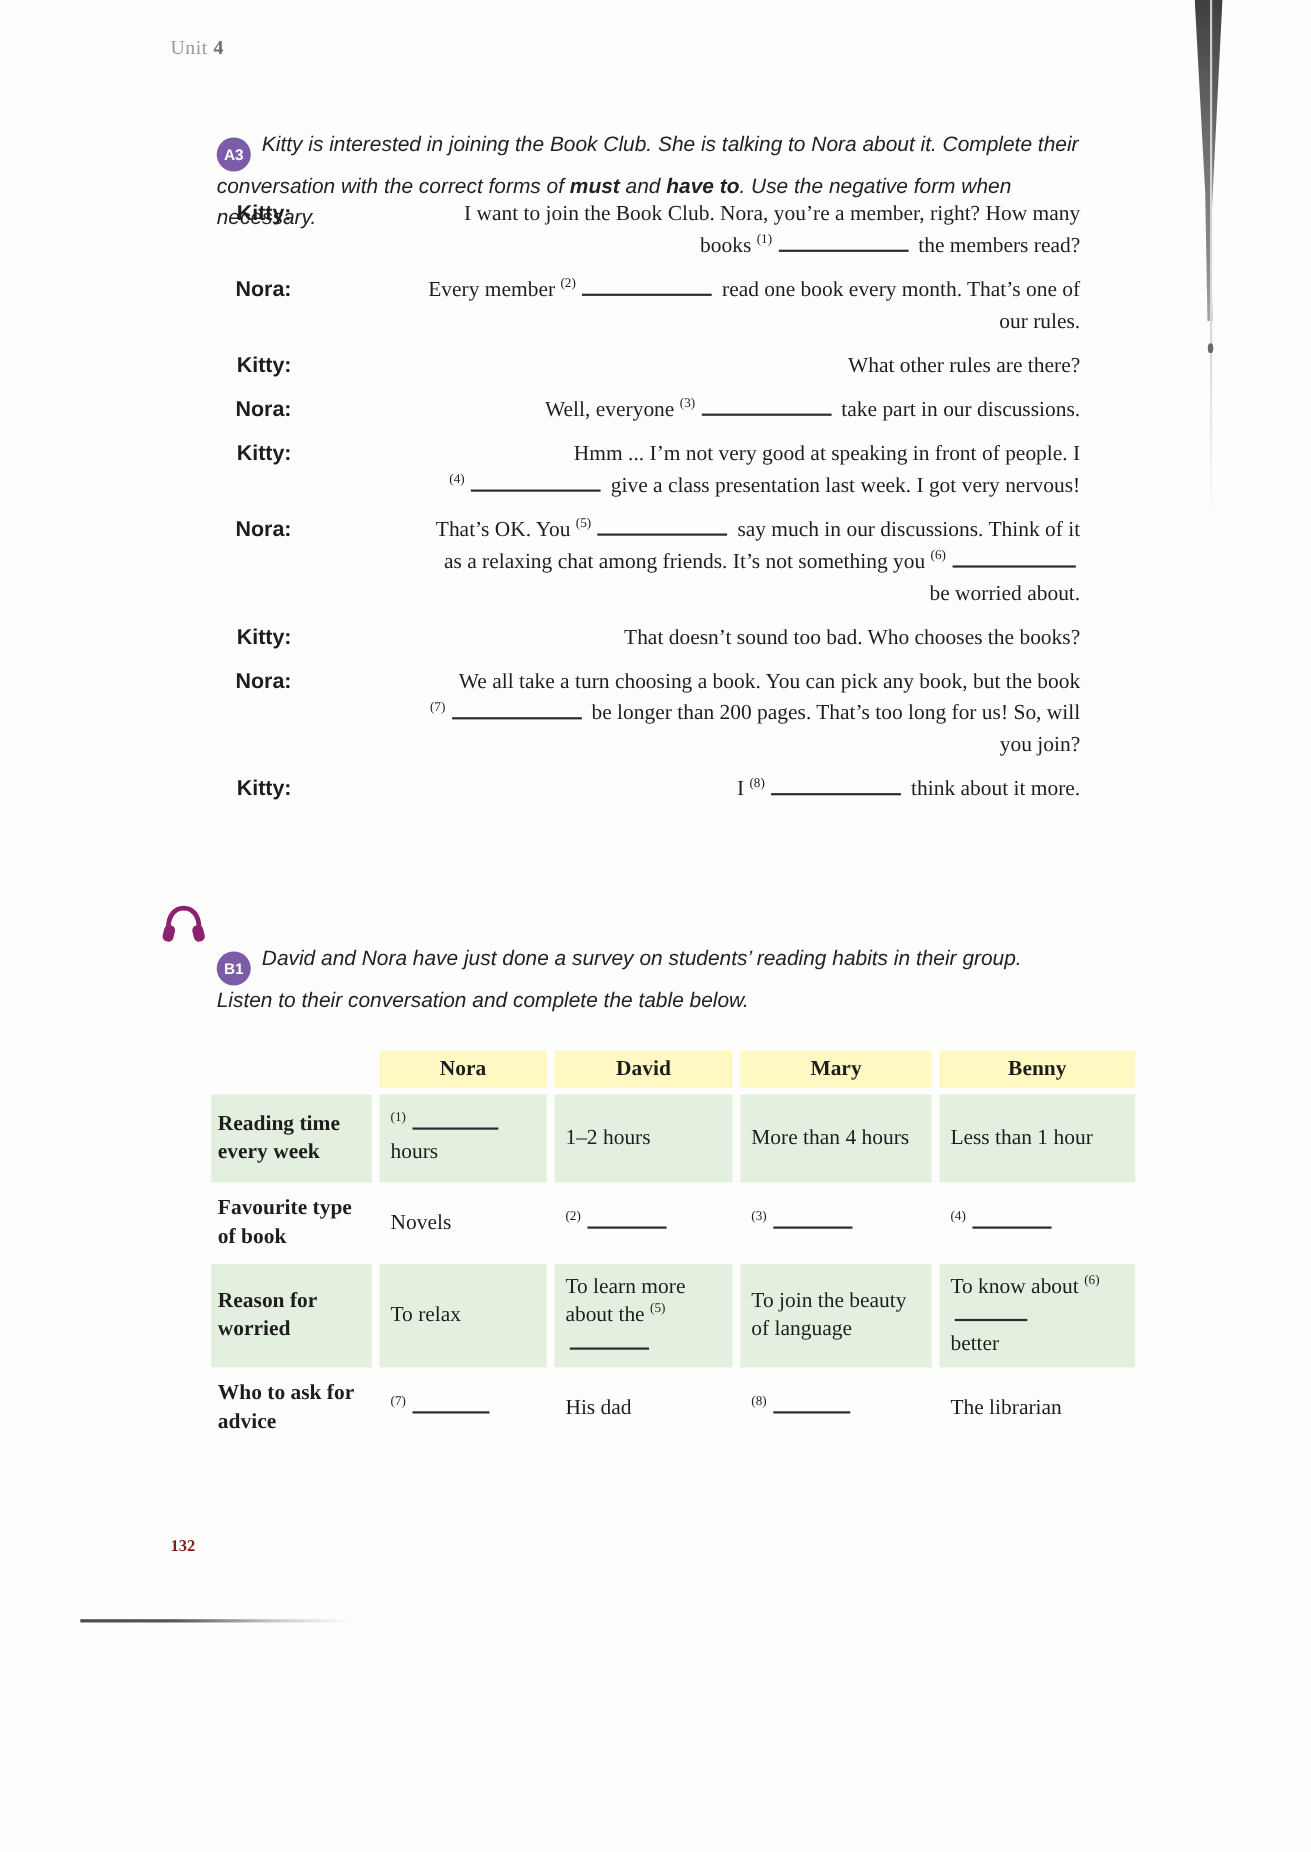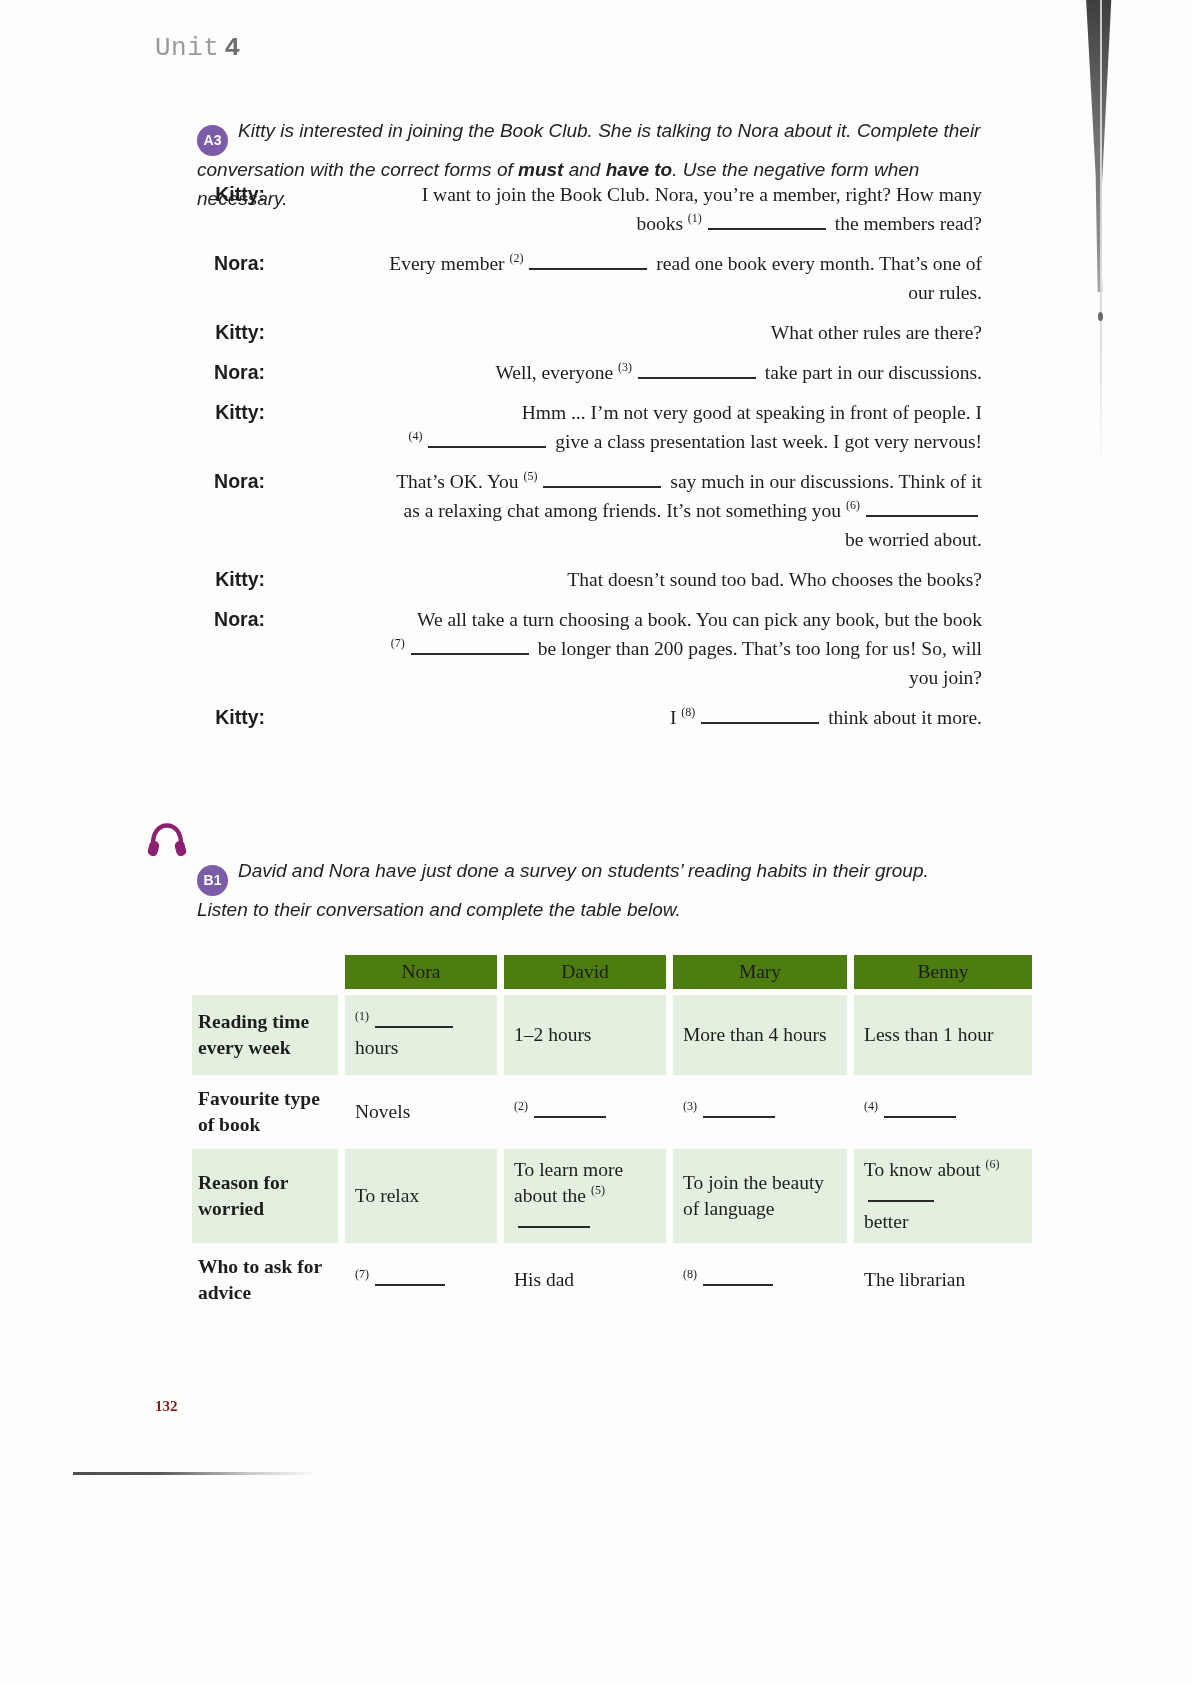--- a/index.html
+++ b/index.html
@@ -7,22 +7,22 @@
     position:relative;
     width:1192px;height:1684px;
     background:#fdfdfb;
     overflow:hidden;
     font-family:"Liberation Serif", serif;
     color:#1d1d1d;
   }
   
   .unit-header{
     position:absolute;top:33px;left:155px;
-    font-family:Liberation Mono, monospace;
-    font-size:26px;color:#9a9a9a;letter-spacing:.5px;
+    font-family:Liberation Serif, serif;
+    font-size:18px;color:#9a9a9a;letter-spacing:.5px;
   }
   .unit-header .unit-num{font-weight:bold;color:#6f6f6f;margin-left:5px;}
 
   
   .badge{
     display:inline-flex;align-items:center;justify-content:center;
     width:31px;height:31px;border-radius:50%;
     background:#7b5ca8;color:#fff;
     font-family:"Liberation Sans", sans-serif;
     font-weight:bold;font-size:14px;font-style:normal;
@@ -74,21 +74,21 @@
     column-gap:7px;row-gap:6px;
     font-size:19.5px;
   }
   .trow{display:contents;}
   .cell{
     display:flex;flex-direction:column;justify-content:center;
     padding:5px 10px;line-height:26px;
   }
   .corner{background:transparent;}
   .head-cell{
-    background:#4d7c0f;font-weight:normal;text-align:center;
+    background:#fef9c3;font-weight:bold;text-align:center;
     justify-content:center;align-items:center;min-height:26px;padding:4px 6px;
   }
   .label-cell{font-weight:bold;padding-left:6px;padding-right:2px;}
   .trow.green .cell{background:#e3f0df;}
   .trow.green .corner,{background:transparent;}
   .r1 .cell{min-height:70px;}
   .r2 .cell{min-height:52px;}
   .r3 .cell{min-height:84px;}
   .r4 .cell{min-height:52px;}
 

